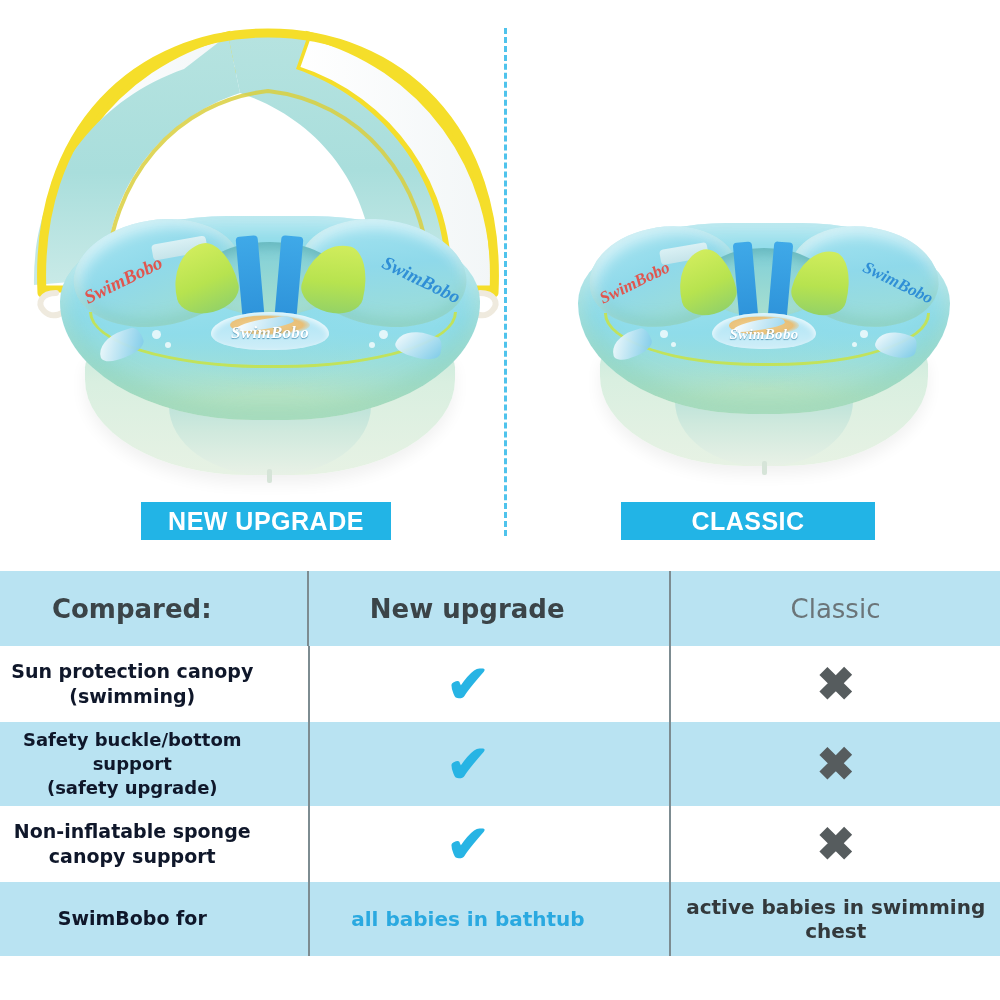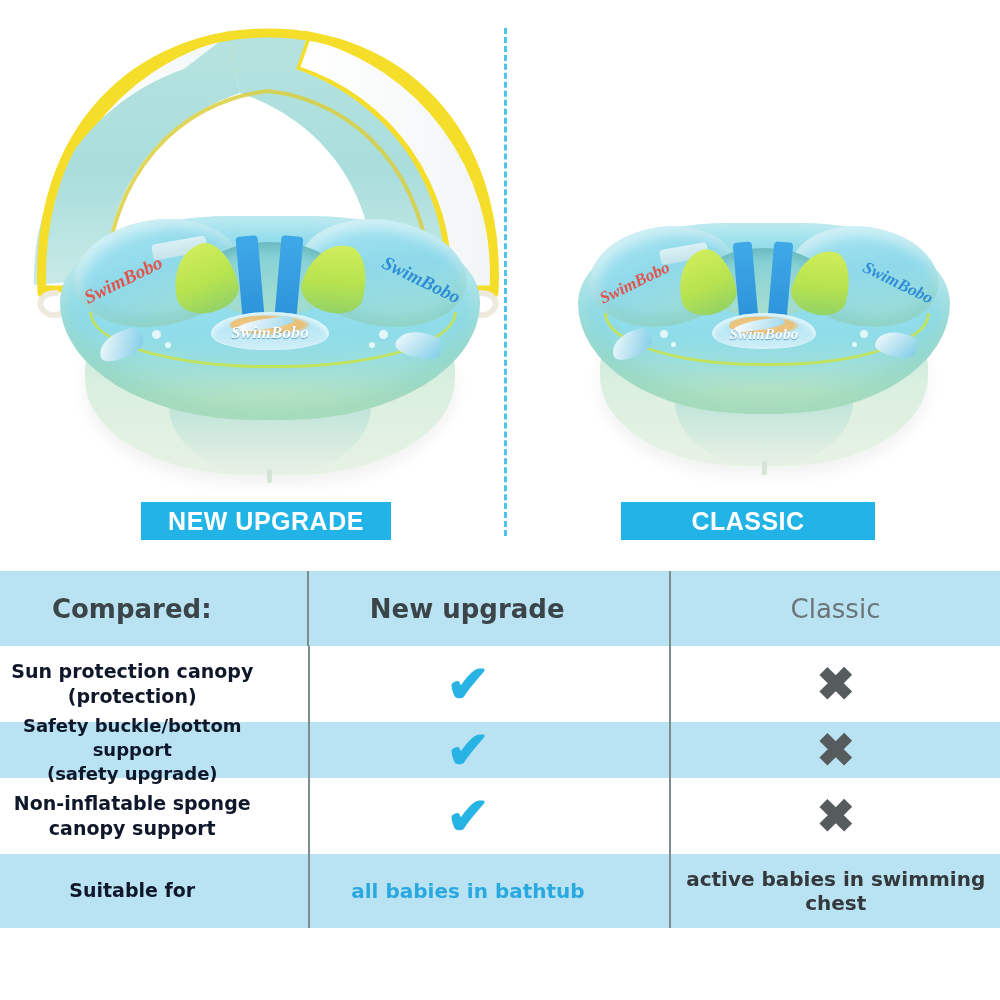--- a/index.html
+++ b/index.html
@@ -148,21 +148,21 @@
   .banner-classic{left:621px;top:502px;width:254px;}
 
   
   .table{
     position:absolute;left:0;top:571px;width:1000px;height:377px;
     border-collapse:collapse;
   }
   .trow{display:flex;width:1000px;box-sizing:border-box;gap:44px;}
   .trow.head{height:75px;background:#b9e3f2;}
   .trow.r1{height:76px;background:#ffffff;}
-  .trow.r2{height:56px;background:#b9e3f2;}
+  .trow.r2{height:84px;background:#b9e3f2;}
   .trow.r3{height:76px;background:#ffffff;}
   .trow.r4{height:74px;background:#b9e3f2;}
 
   .cell{
     display:flex;align-items:center;justify-content:center;
     text-align:center;box-sizing:border-box;position:relative;
   }
   .c1{width:289px;}
   .c2{width:348px;border-left:2px solid #7d8c91;}
   .c3{width:363px;border-left:2px solid #7d8c91;}
@@ -308,21 +308,21 @@
     <div class="trow head">
       <div class="cell c1">Compared:</div>
       <div class="cell c2">New upgrade</div>
       <div class="cell c3">Classic</div>
     </div>
 
     <div class="trow r1">
       <div class="cell c1 feat">
         <div>
           <div>Sun protection canopy</div>
-          <div>(protection)</div>
+          <div>(swimming)</div>
         </div>
       </div>
       <div class="cell c2">
         <span class="check">✔</span>
       </div>
       <div class="cell c3">
         <span class="cross">✖</span>
       </div>
     </div>
 
@@ -351,21 +351,21 @@
       <div class="cell c2">
         <span class="check">✔</span>
       </div>
       <div class="cell c3">
         <span class="cross">✖</span>
       </div>
     </div>
 
     <div class="trow r4">
       <div class="cell c1 feat">
-        <div>Suitable for</div>
+        <div>SwimBobo for</div>
       </div>
       <div class="cell c2">
         <span class="val-blue">all babies in bathtub</span>
       </div>
       <div class="cell c3">
         <span class="val-dark">active babies in swimming chest</span>
       </div>
     </div>
 
   </div>

